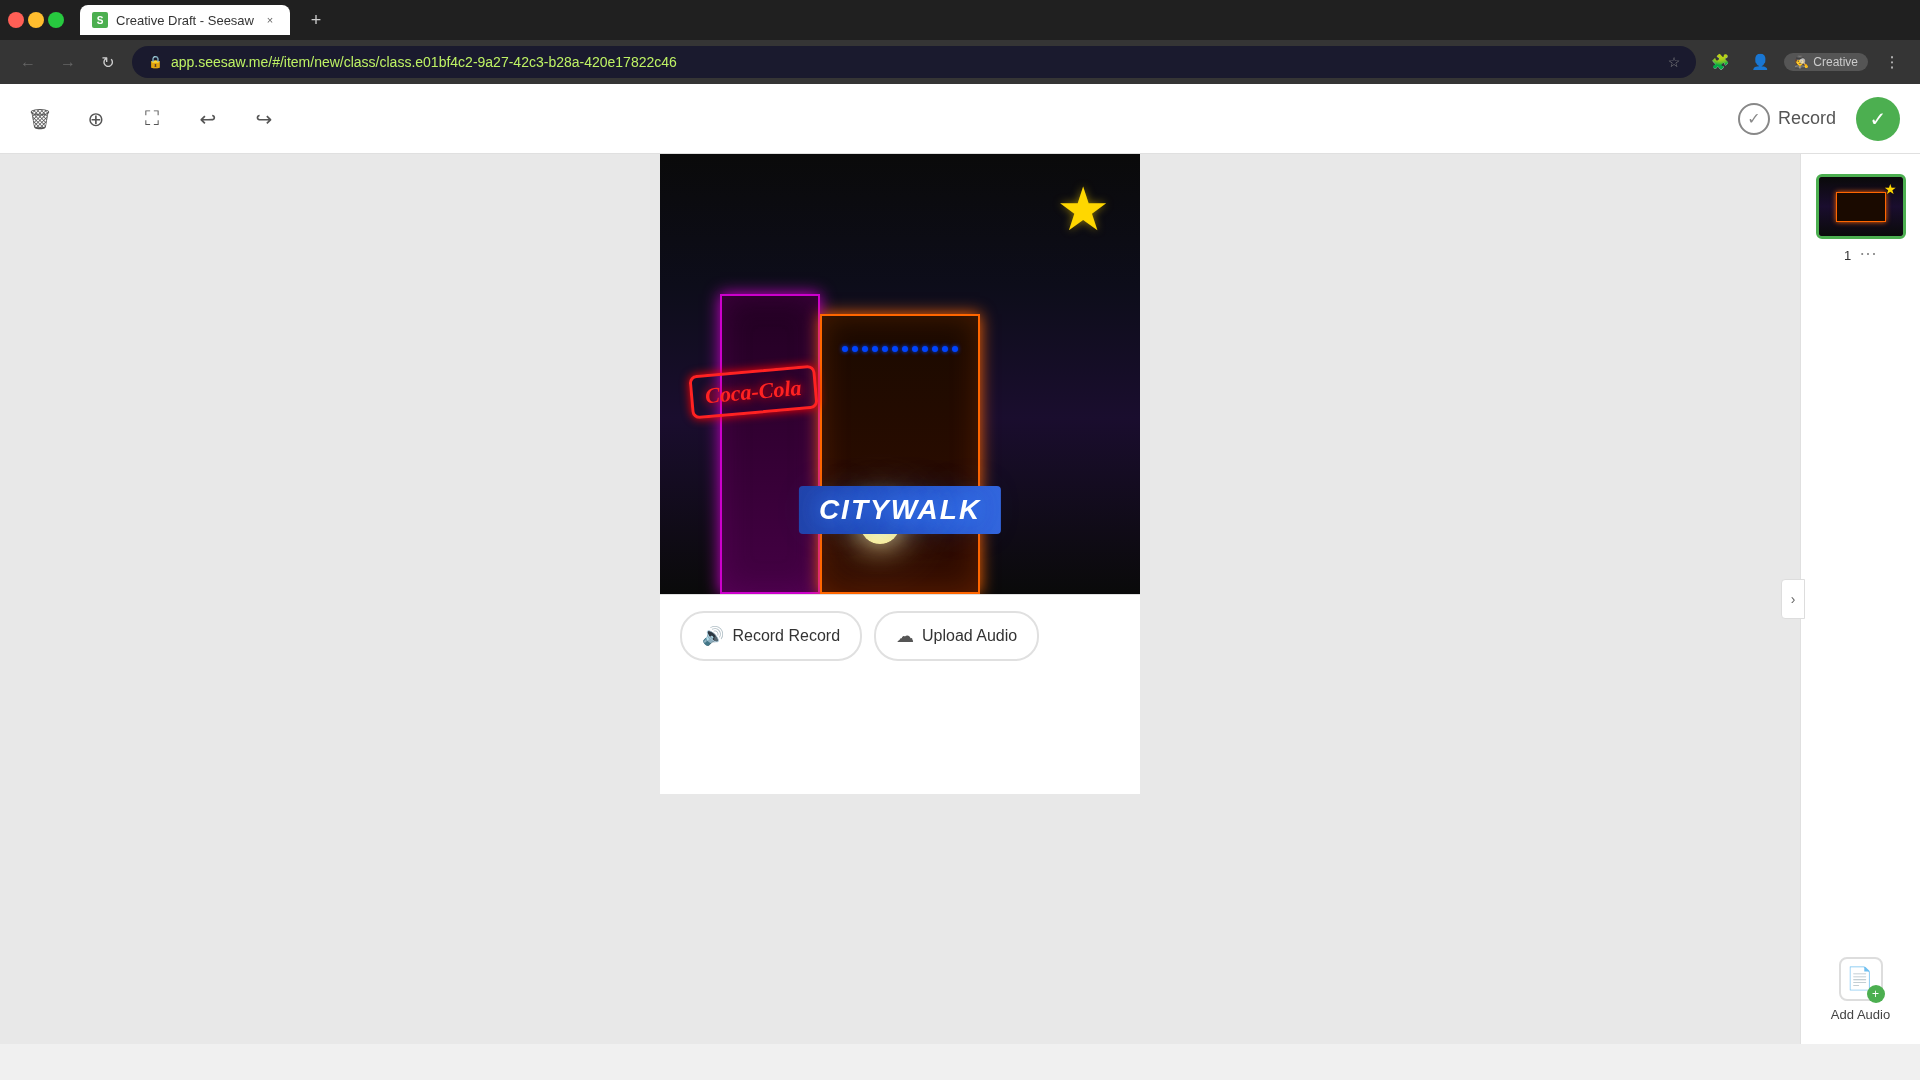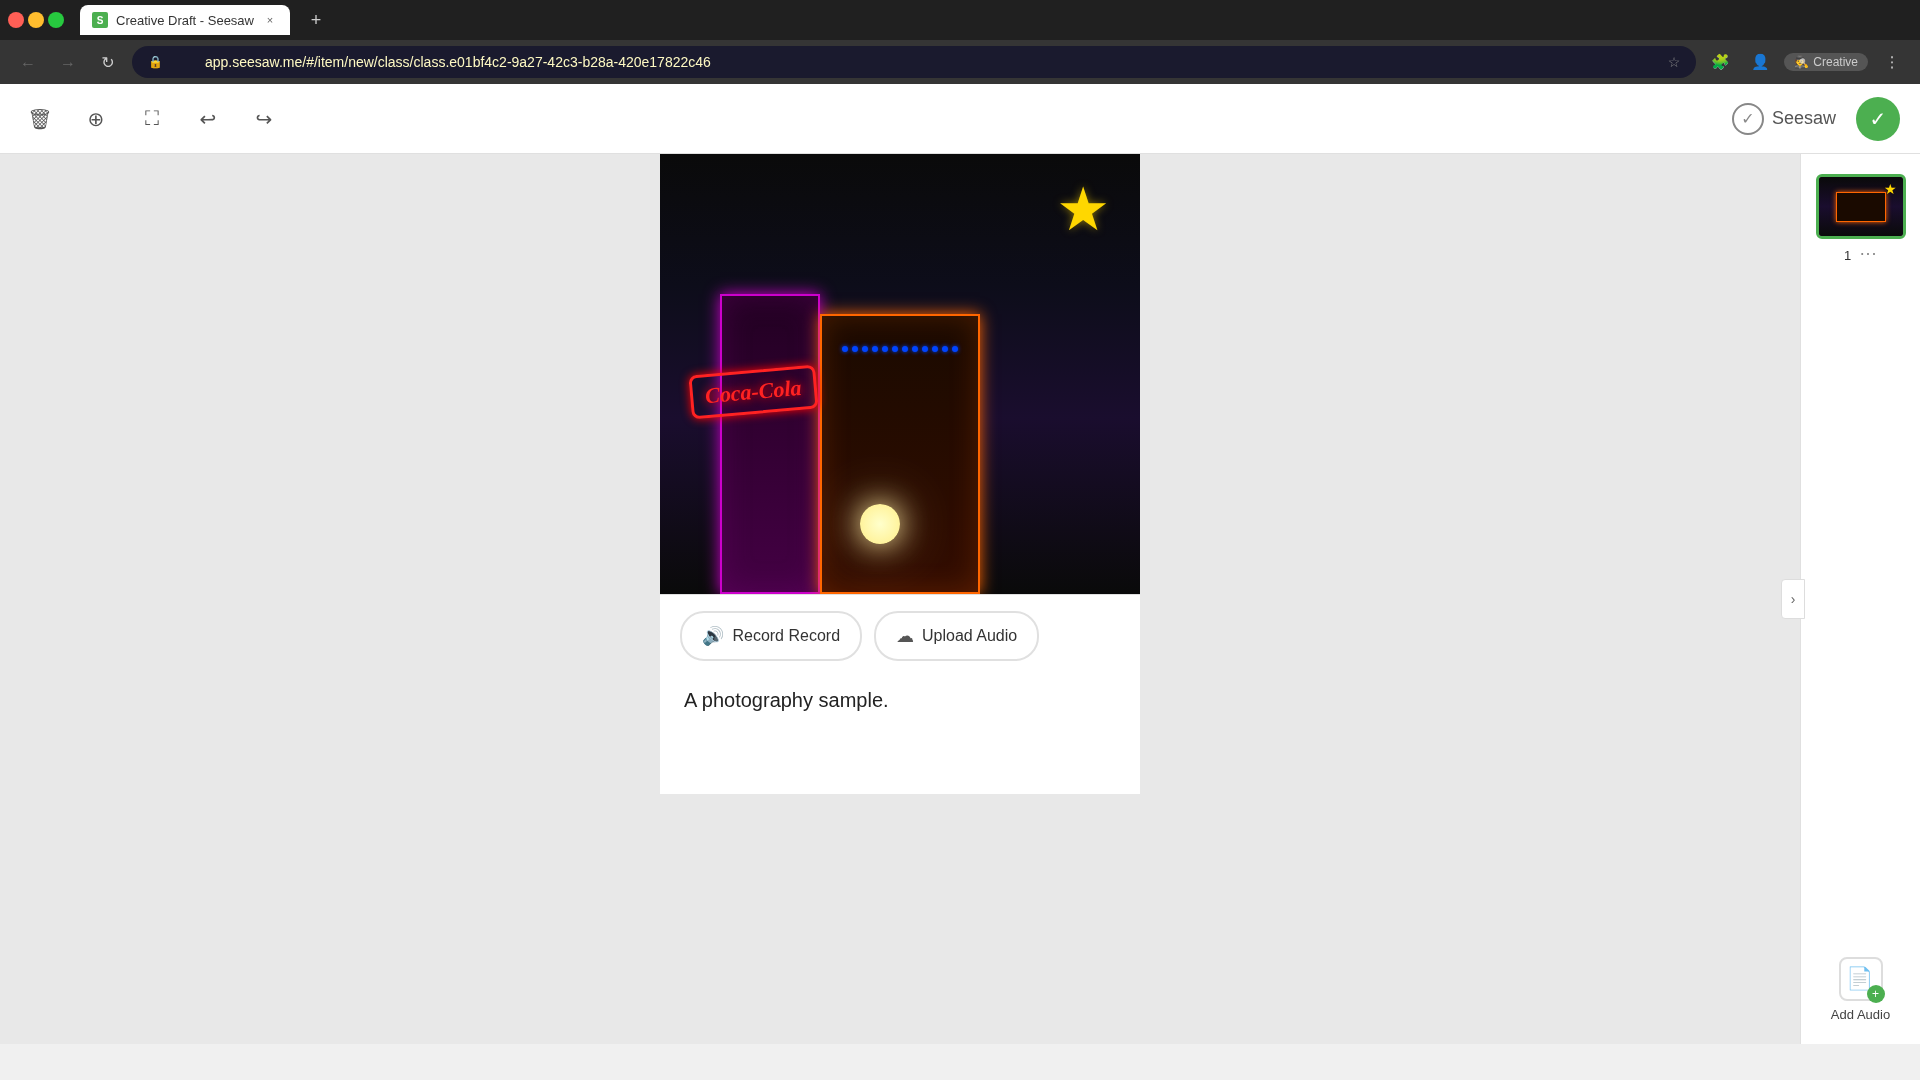--- a/index.html
+++ b/index.html
@@ -15,21 +15,21 @@
     .tab-title { flex: 1; overflow: hidden; white-space: nowrap; text-overflow: ellipsis; font-size: 13px; }
     .tab-close { width: 16px; height: 16px; border-radius: 50%; display: flex; align-items: center; justify-content: center; font-size: 11px; color: #666; cursor: pointer; }
     .new-tab-btn { width: 28px; height: 28px; margin-left: 4px; border-radius: 50%; display: flex; align-items: center; justify-content: center; color: #ccc; font-size: 18px; cursor: pointer; }
 
     
     .address-bar { display: flex; align-items: center; height: 44px; background: #353535; padding: 0 12px; gap: 8px; }
     .nav-btn { width: 32px; height: 32px; border-radius: 50%; display: flex; align-items: center; justify-content: center; color: #ccc; font-size: 16px; cursor: pointer; border: none; background: transparent; }
     .nav-btn.disabled { color: #666; cursor: default; }
     .url-bar { flex: 1; height: 32px; background: #1a1a2e; border-radius: 16px; display: flex; align-items: center; padding: 0 16px; gap: 8px; }
     .url-lock { color: #888; font-size: 12px; }
-    .url-text { color: #fef9c3; font-size: 14px; flex: 1; margin-left: 34px; }
+    .url-text { color: #bef264; font-size: 14px; flex: 1; }
     .url-star { color: #888; font-size: 14px; }
     .browser-actions { display: flex; gap: 8px; align-items: center; }
     .browser-action-btn { width: 32px; height: 32px; border-radius: 50%; display: flex; align-items: center; justify-content: center; color: #ccc; font-size: 15px; cursor: pointer; }
     .incognito-badge { background: #555; border-radius: 12px; padding: 2px 10px; color: #ccc; font-size: 12px; display: flex; align-items: center; gap: 4px; }
 
     
     .app-toolbar { display: flex; align-items: center; height: 70px; background: #fff; border-bottom: 1px solid #e0e0e0; padding: 0 20px; }
     .toolbar-left { display: flex; align-items: center; gap: 16px; }
     .toolbar-right { margin-left: auto; display: flex; align-items: center; gap: 20px; }
     .tool-btn { width: 40px; height: 40px; border-radius: 8px; display: flex; align-items: center; justify-content: center; cursor: pointer; color: #555; font-size: 20px; border: none; background: transparent; }
@@ -131,21 +131,21 @@
     <button class="tool-btn">⊕</button>
     <button class="tool-btn">⛶</button>
     <button class="tool-btn">↩</button>
     <button class="tool-btn">↪</button>
   </div>
   <div class="toolbar-right">
     <div class="draft-badge">
       <div class="draft-check">
         <span>✓</span>
       </div>
-      <span>Seesaw</span>
+      <span>Record</span>
     </div>
     <button class="submit-btn">✓</button>
   </div>
 </div>
 
 <div class="main-area">
 
   <div class="canvas-area">
     <div class="canvas-content">
 
@@ -171,38 +171,38 @@
                     <div class="light-dot"></div>
                     <div class="light-dot"></div>
                     <div class="light-dot"></div>
                     <div class="light-dot"></div>
                   </div>
                 </div>
                 <div class="coca-cola">Coca-Cola</div>
                 <div class="lamp-post">
                   <div class="lamp-circle"></div>
                 </div>
+                <div class="citywalk-text">CITYWALK</div>
               </div>
             </div>
           </div>
         </div>
       </div>
 
       <div class="bottom-panel" style="width:480px; min-height:200px;">
         <div class="audio-buttons">
           <button class="audio-btn">
             <span class="audio-icon">🔊</span>
             <span>Record Record</span>
           </button>
           <button class="audio-btn">
             <span class="audio-icon">☁</span>
             <span>Upload Audio</span>
           </button>
         </div>
-        <div class="text-content">A photography sample.</div>
       </div>
 
     </div>
   </div>
 
   <div class="right-sidebar">
     <div class="sidebar-toggle">›</div>
 
     <div class="page-thumbnail">
       <div class="thumb-inner">

